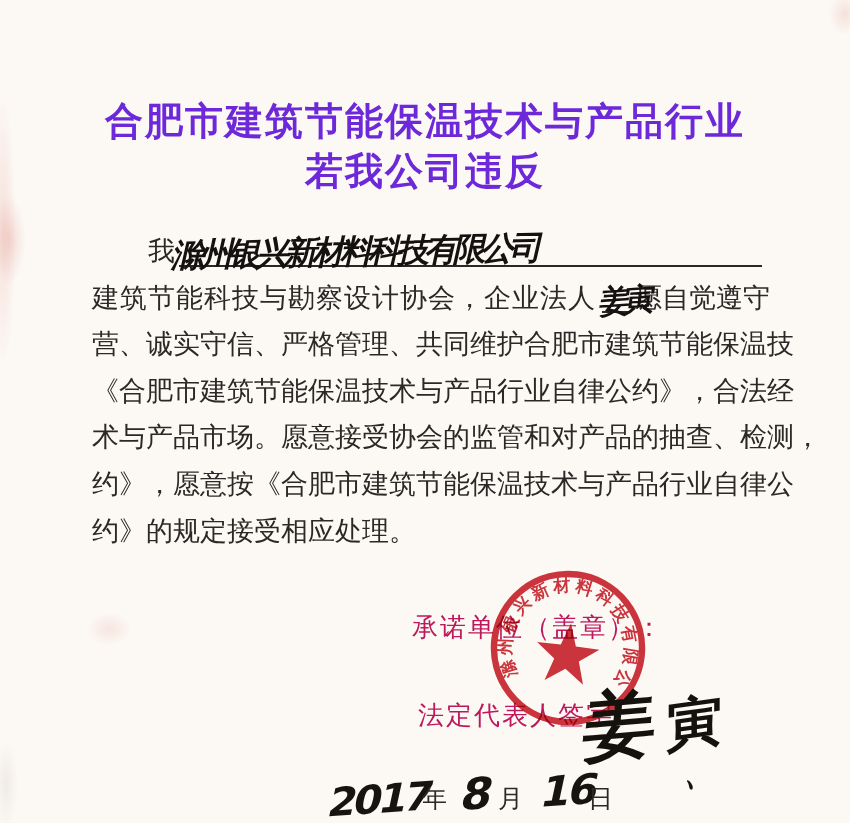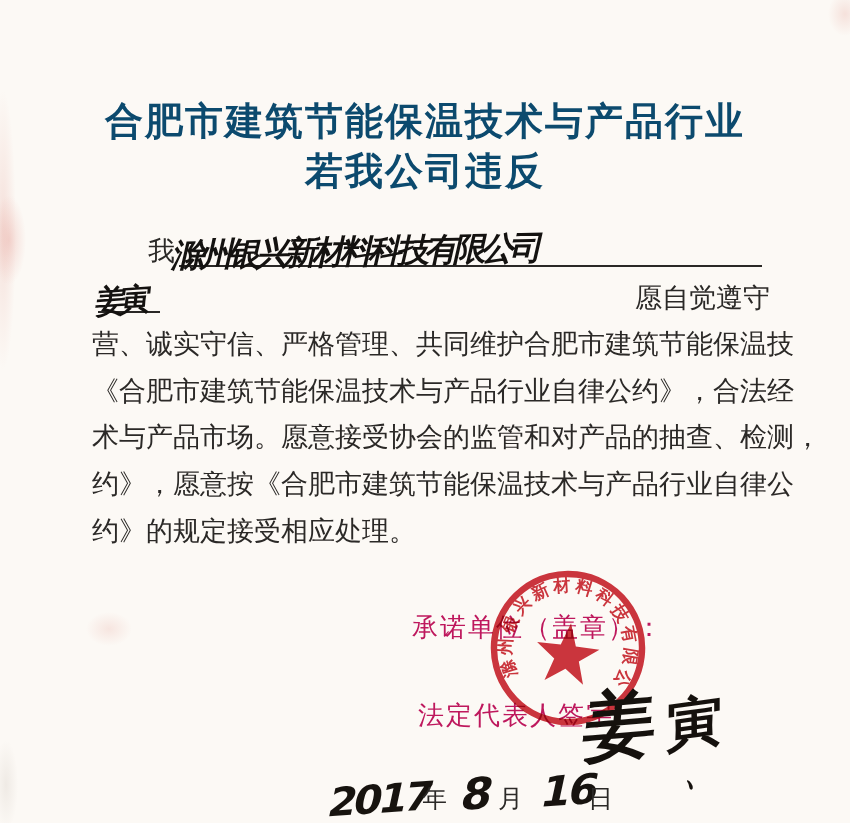--- a/index.html
+++ b/index.html
@@ -16,21 +16,21 @@
   .smudge.s1{left:-10px;top:90px;width:26px;height:280px;background:radial-gradient(closest-side,rgba(228,160,150,.28),rgba(228,160,150,0));}
   .smudge.s2{left:-8px;top:195px;width:34px;height:90px;background:radial-gradient(closest-side,rgba(225,140,130,.30),rgba(225,140,130,0));}
   .smudge.s3{left:86px;top:612px;width:46px;height:34px;background:radial-gradient(closest-side,rgba(230,170,160,.25),rgba(230,170,160,0));}
   .smudge.s4{left:828px;top:-8px;width:34px;height:44px;background:radial-gradient(closest-side,rgba(230,170,160,.30),rgba(230,170,160,0));}
   .smudge.s5{left:-6px;top:740px;width:24px;height:90px;background:radial-gradient(closest-side,rgba(200,190,180,.25),rgba(200,190,180,0));}
 
   .title{
     position:absolute;left:0;top:96px;width:850px;
     text-align:center;
     font-family:"DejaVu Serif","Liberation Serif",serif;
-    font-weight:bold;color:#0c4a6e;
+    font-weight:bold;color:#6d28d9;
     font-size:38px;line-height:50px;letter-spacing:2px;
   }
 
   .bodytext{
     position:absolute;left:92px;top:228px;width:678px;
     font-size:27px;line-height:46.6px;
     color:#2b2927;
   }
   .line{height:46.6px;white-space:nowrap;}
   .line.justify{text-align:justify;text-align-last:justify;}
@@ -127,20 +127,21 @@
 
   <div class="bodytext">
     <div class="line flexline">
       <span class="indent"></span>
       <span>我</span>
       <span class="blank company">
         <span class="hw hw-company">滁州银兴新材料科技有限公司</span>
       </span>
     </div>
     <div class="line flexline" style="justify-content:space-between;">
+      <span style="letter-spacing:1px;">建筑节能科技与勘察设计协会，企业法人</span>
       <span class="blank legal">
         <span class="hw hw-legal">姜寅</span>
       </span>
       <span>愿自觉遵守</span>
     </div>
     <div class="line justify">营、诚实守信、严格管理、共同维护合肥市建筑节能保温技</div>
     <div class="line justify">《合肥市建筑节能保温技术与产品行业自律公约》，合法经</div>
     <div class="line justify">术与产品市场。愿意接受协会的监管和对产品的抽查、检测，</div>
     <div class="line justify">约》，愿意按《合肥市建筑节能保温技术与产品行业自律公</div>
     <div class="line">约》的规定接受相应处理。</div>

